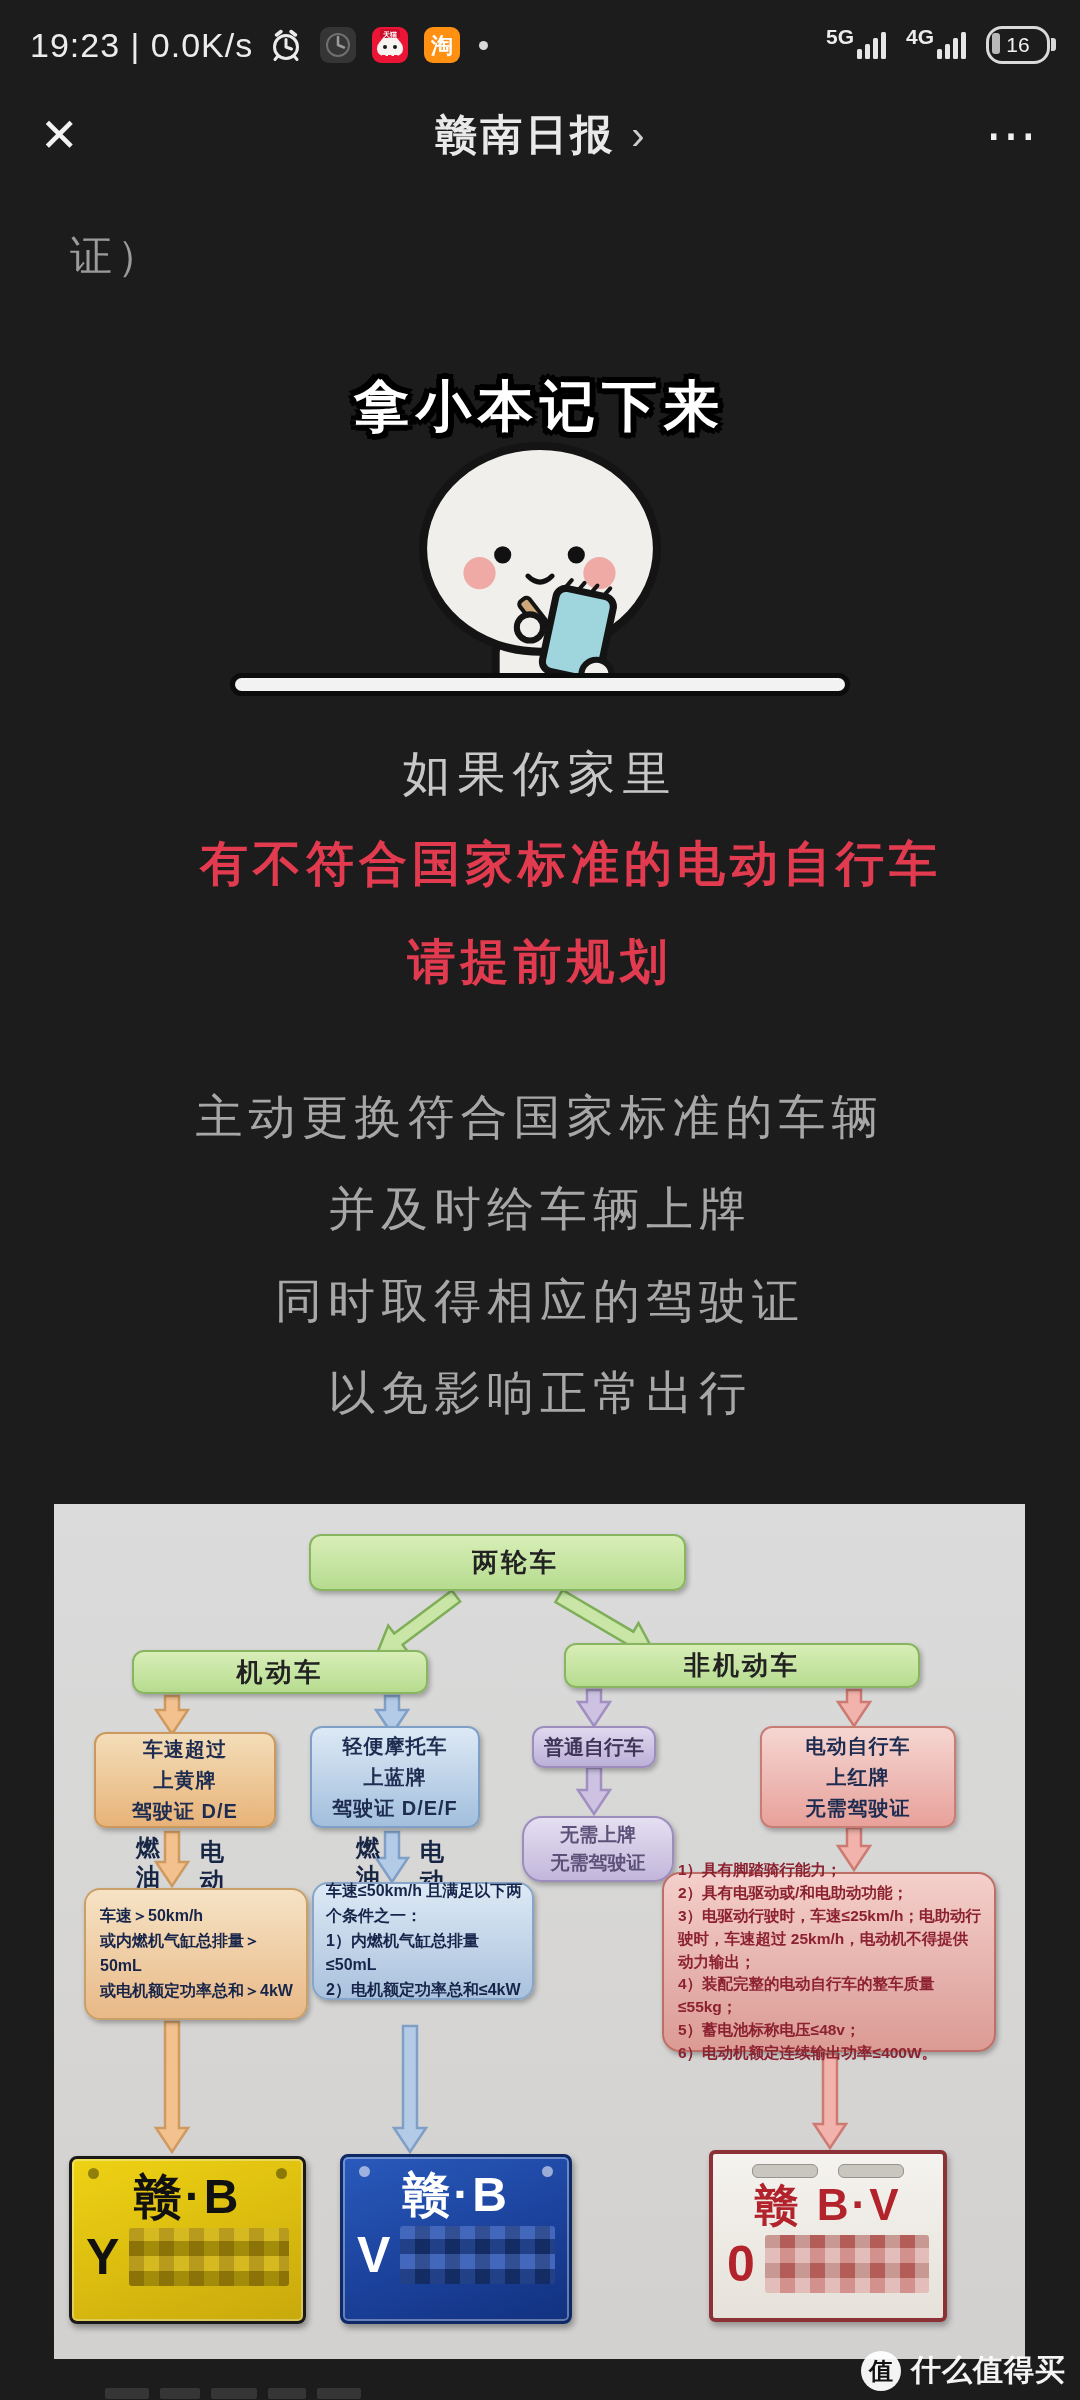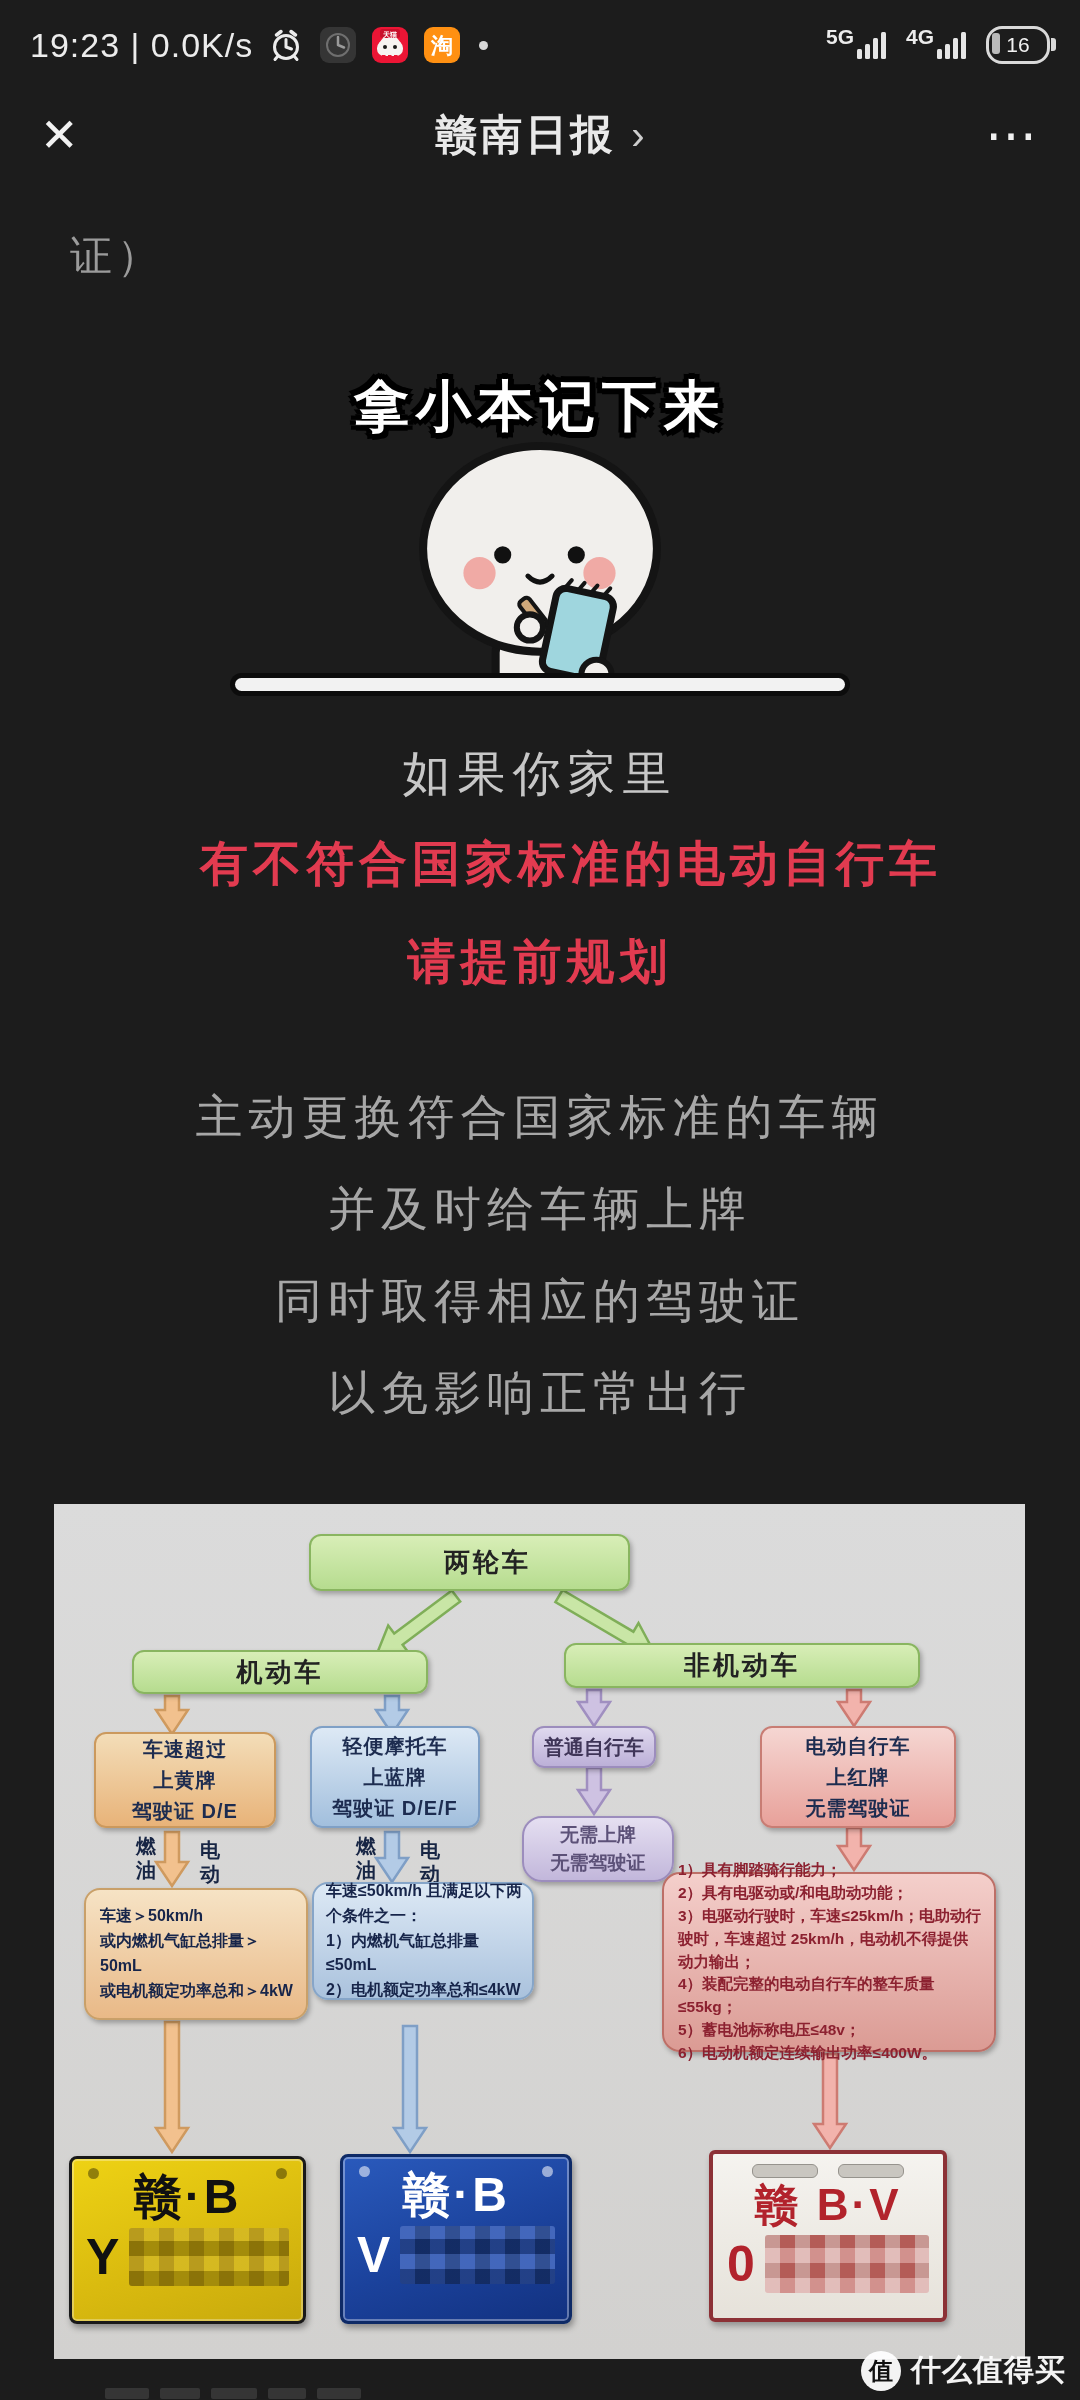--- a/index.html
+++ b/index.html
@@ -41,29 +41,29 @@
   .intro{top:742px;font-size:48px;color:#c7c7c7;letter-spacing:7px;}
   .warn{font-size:48px;font-weight:700;color:#e23b50;letter-spacing:5px;}
   .warn1{top:832px;padding-left:31px;} .warn2{top:930px;}
   .advice{font-size:47px;color:#a7a7a7;letter-spacing:6px;}
   .adv0{top:1086px;} .adv1{top:1178px;} .adv2{top:1270px;} .adv3{top:1362px;}
   
   .chart{position:absolute;left:54px;top:1504px;width:971px;height:855px;background:linear-gradient(#dbdbdb,#d2d1cf);}
   .chart .arrows{position:absolute;left:0;top:0;width:971px;height:855px;}
   .fc-box{position:absolute;border-radius:12px;box-sizing:border-box;display:flex;flex-direction:column;align-items:center;justify-content:center;text-align:center;box-shadow:2px 3px 5px rgba(0,0,0,.28);}
   .g{background:linear-gradient(#d8eeb7,#b6dc8f);border:2px solid #89b560;color:#222;font-size:26px;font-weight:700;letter-spacing:3px;}
-  .box-root{left:255px;top:30px;width:321px;height:57px;padding-left:36px;}
+  .box-root{left:255px;top:30px;width:377px;height:57px;padding-left:36px;}
   .box-motor{left:78px;top:146px;width:296px;height:44px;}
   .box-nonmotor{left:510px;top:139px;width:356px;height:45px;}
   .hdr{font-size:20px;font-weight:700;color:#1d2c50;line-height:1.55;letter-spacing:1px;}
   .box-moto{left:40px;top:228px;width:182px;height:96px;background:linear-gradient(#f3ddb8,#e8b379);border:2px solid #cb995d;}
   .box-lightmoto{left:256px;top:222px;width:170px;height:102px;background:linear-gradient(#dde9f5,#a2bfdd);border:2px solid #7fa0c6;align-items:center;}
   .box-bicycle{left:478px;top:222px;width:124px;height:42px;background:linear-gradient(#dfd9ee,#bcb0d8);border:2px solid #9c8dbd;font-size:20px;font-weight:700;color:#3f3558;}
   .box-ebike{left:706px;top:222px;width:196px;height:102px;background:linear-gradient(#f5d6d2,#e8a19a);border:2px solid #c87d74;}
-  .vlabel{position:absolute;width:24px;font-size:20px;font-weight:700;color:#172544;line-height:1.2;text-align:left;font-family:Liberation Serif, serif;}
+  .vlabel{position:absolute;width:24px;font-size:24px;font-weight:700;color:#172544;line-height:1.2;text-align:left;font-family:Liberation Serif, serif;}
   .box-noneed{left:468px;top:312px;width:152px;height:66px;background:linear-gradient(#e5dff1,#c2b7db);border:2px solid #9c8dbd;font-size:19px;font-weight:700;color:#5c5178;line-height:1.5;border-radius:20px;}
   .box-ereq{left:608px;top:368px;width:334px;height:180px;background:linear-gradient(#f4cfcb,#db9b94);border:2px solid #bd6f67;border-radius:18px;padding:8px 12px 8px 14px;color:#8c2130;font-size:15.5px;font-weight:700;text-align:left;line-height:1.48;align-items:flex-start;justify-content:center;}
   .box-ereq div{width:100%;}
   .cond{font-size:16px;font-weight:700;color:#17254a;text-align:left;line-height:1.55;align-items:flex-start;justify-content:center;border-radius:16px;}
   .box-cond-moto{left:30px;top:384px;width:224px;height:132px;background:linear-gradient(#f6e3c5,#e9b987);border:2px solid #c9a069;padding:8px 8px 8px 14px;}
   .box-cond-light{left:258px;top:378px;width:222px;height:118px;background:linear-gradient(#dde9f5,#aac2dd);border:2px solid #86a5c8;padding:8px 8px 8px 12px;}
   
   .plate{position:absolute;border-radius:8px;box-sizing:border-box;text-align:center;}
   .plate-yellow{left:15px;top:652px;width:237px;height:168px;background:linear-gradient(160deg,#eed214,#dabb0f 55%,#c8a90c);border:3px solid #191919;color:#111;box-shadow:inset 0 0 0 2px rgba(255,255,255,.3),2px 4px 6px rgba(0,0,0,.35);}
   .plate-blue{left:286px;top:650px;width:232px;height:170px;background:linear-gradient(160deg,#2a5abc,#1b429c 55%,#123180);border:3px solid #0e2a66;color:#fff;box-shadow:inset 0 0 0 2px rgba(255,255,255,.35),2px 4px 6px rgba(0,0,0,.35);}

